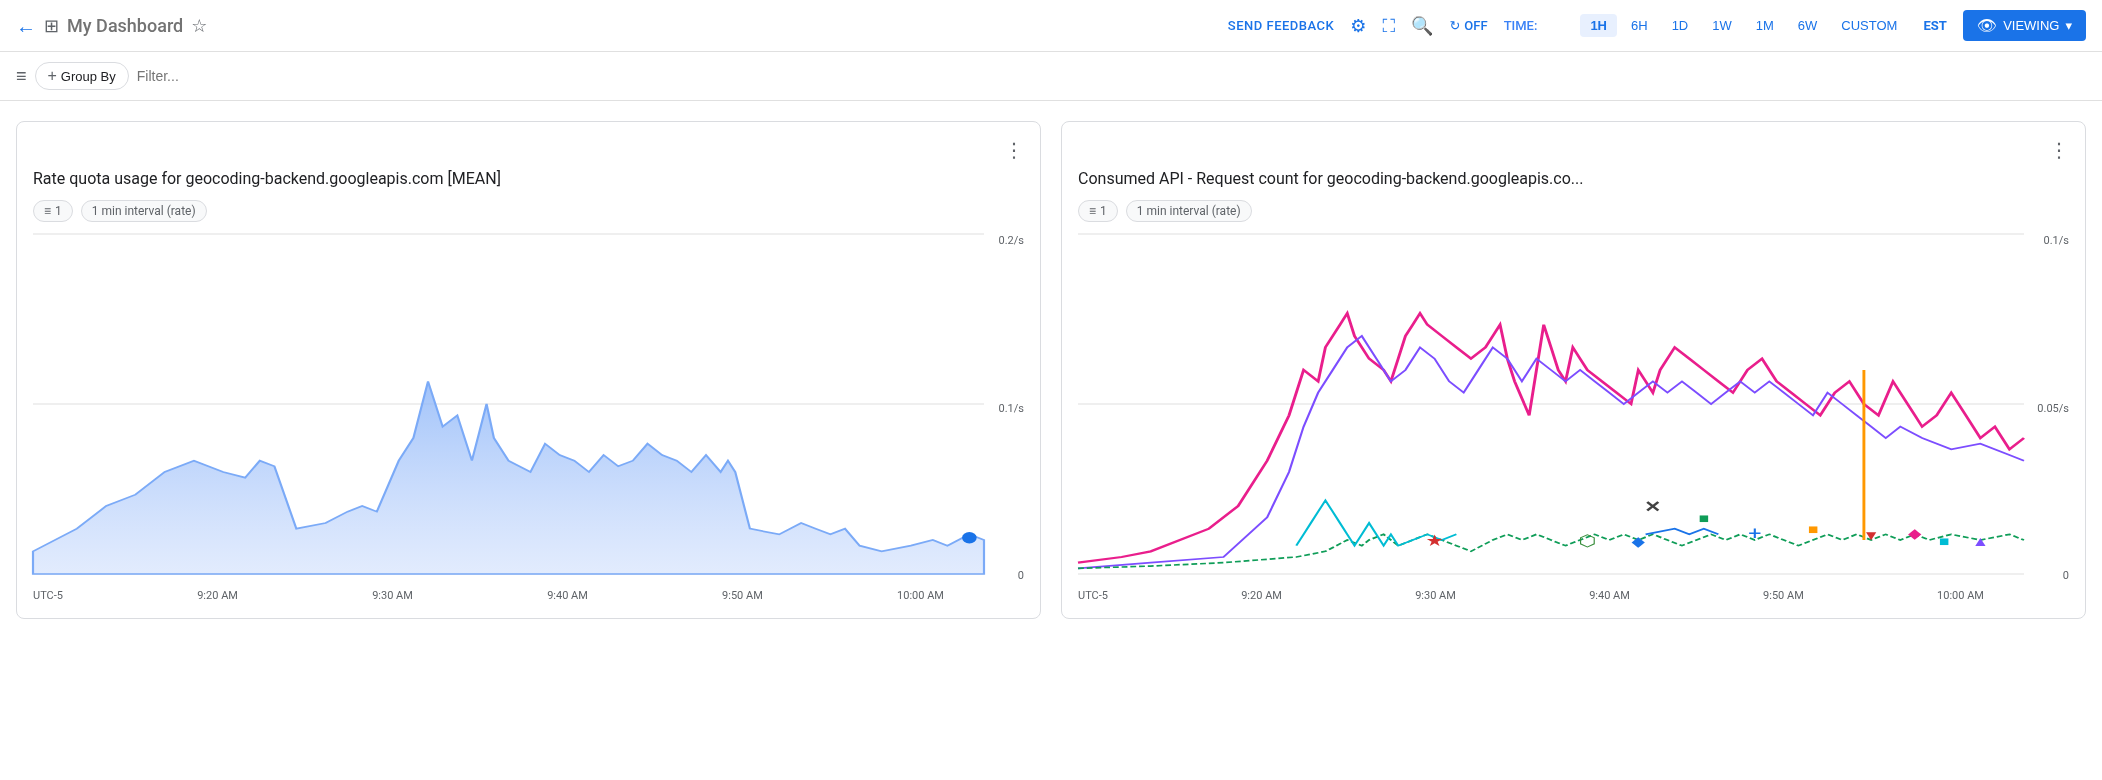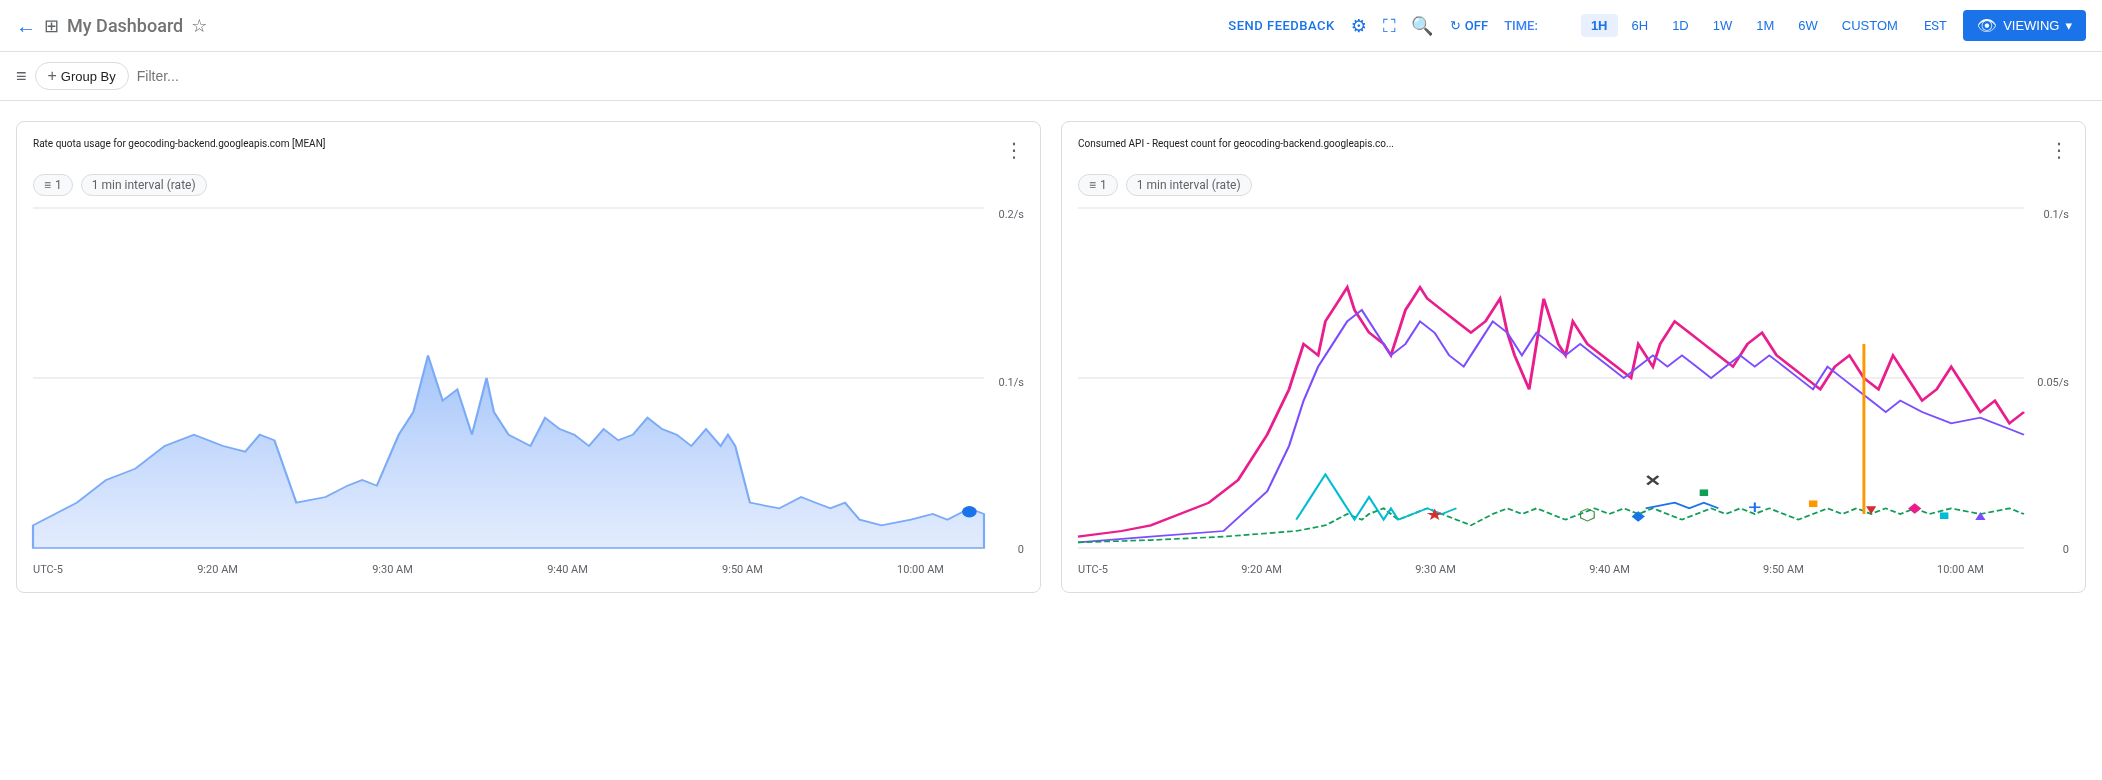--- a/index.html
+++ b/index.html
@@ -21,21 +21,21 @@
     .star-icon { color: #5f6368; font-size: 18px; cursor: pointer; }
     .header-center { display: flex; align-items: center; gap: 16px; }
     .send-feedback { color: #1a73e8; font-size: 13px; font-weight: 500; cursor: pointer; letter-spacing: 0.5px; text-transform: uppercase; }
     .header-icons { display: flex; align-items: center; gap: 16px; color: #1a73e8; font-size: 18px; }
     .header-icon { cursor: pointer; }
     .auto-refresh { display: flex; align-items: center; gap: 4px; color: #1a73e8; font-size: 13px; font-weight: 500; cursor: pointer; }
     .time-section { display: flex; align-items: center; gap: 4px; }
     .time-label { color: #3b82f6; font-size: 13px; font-weight: 500; }
     .time-btn { padding: 4px 10px; font-size: 13px; font-weight: 400; color: #1a73e8; cursor: pointer; border-radius: 4px; border: none; background: none; }
     .time-btn.active { background: #e8f0fe; color: #1a73e8; font-weight: 700; margin-left: 39px; }
-    .timezone-btn { color: #1a73e8; font-size: 13px; font-weight: 400; cursor: pointer; }
+    .timezone-btn { color: #1a73e8; font-size: 13px; font-weight: 700; cursor: pointer; }
     .viewing-btn {
       display: flex; align-items: center; gap: 6px;
       background: #1a73e8; color: #fff; border-radius: 4px;
       padding: 6px 14px; font-size: 13px; font-weight: 500; cursor: pointer;
       border: none;
     }
     .viewing-btn .eye-icon { font-size: 16px; }
 
     
     .toolbar {
@@ -59,21 +59,21 @@
     
     .main { display: flex; gap: 20px; padding: 20px 16px; }
 
     
     .chart-card {
       flex: 1; border: 1px solid #dadce0; border-radius: 8px;
       padding: 16px; background: #fff; min-height: 420px;
       display: flex; flex-direction: column;
     }
     .card-header { display: flex; align-items: flex-start; justify-content: space-between; margin-bottom: 12px; }
-    .card-title { font-size: 10px; color: #202124; font-weight: 400; flex: 1; }
+    .card-title { font-size: 16px; color: #202124; font-weight: 400; flex: 1; margin-top: 31px; }
     .card-menu { color: #5f6368; cursor: pointer; font-size: 20px; }
     .card-filters { display: flex; gap: 8px; margin-bottom: 12px; }
     .filter-chip {
       display: flex; align-items: center; gap: 4px;
       border: 1px solid #dadce0; border-radius: 20px;
       padding: 3px 10px; font-size: 12px; color: #5f6368; background: #f8f9fa;
     }
     .filter-chip .filter-icon { font-size: 12px; }
     .chart-area { flex: 1; position: relative; }
     .chart-svg-container { width: 100%; height: 340px; }

